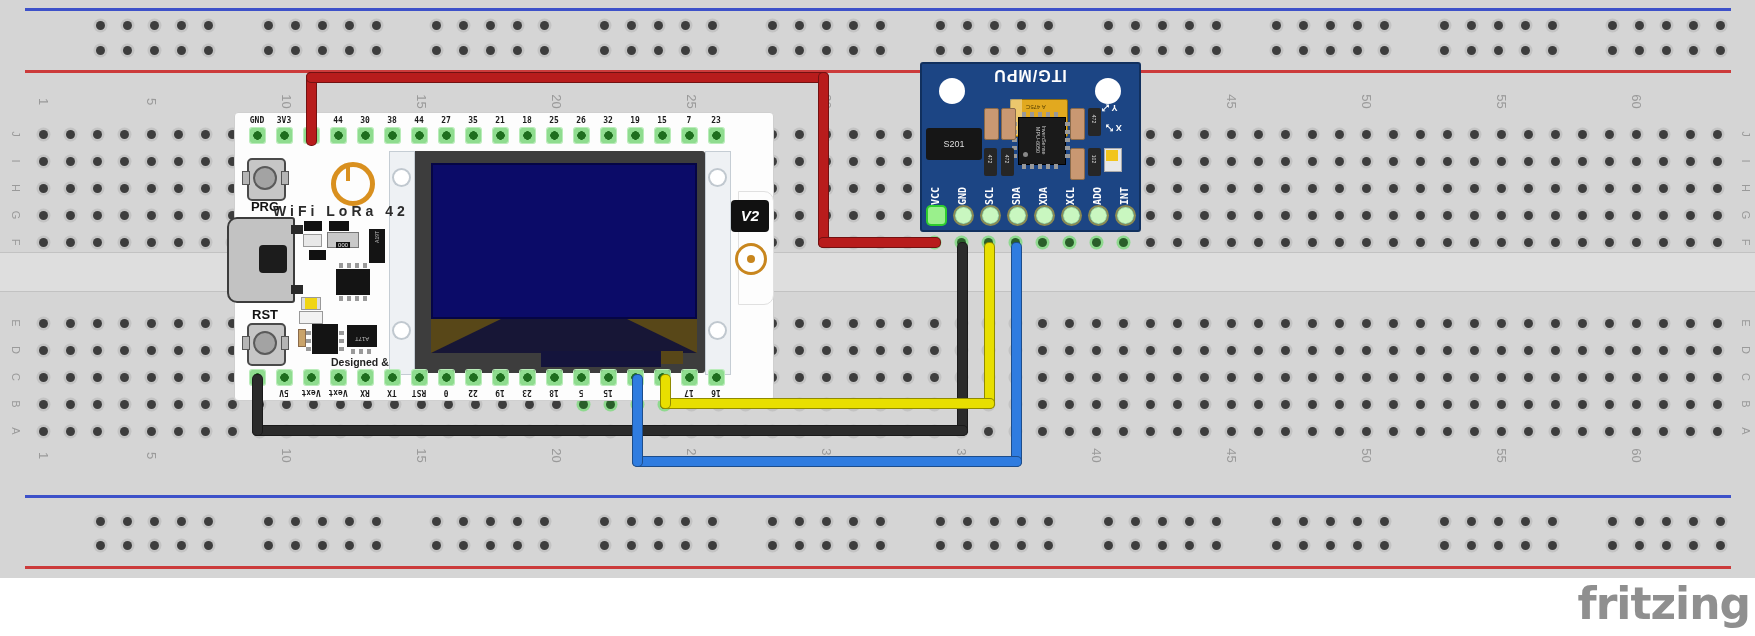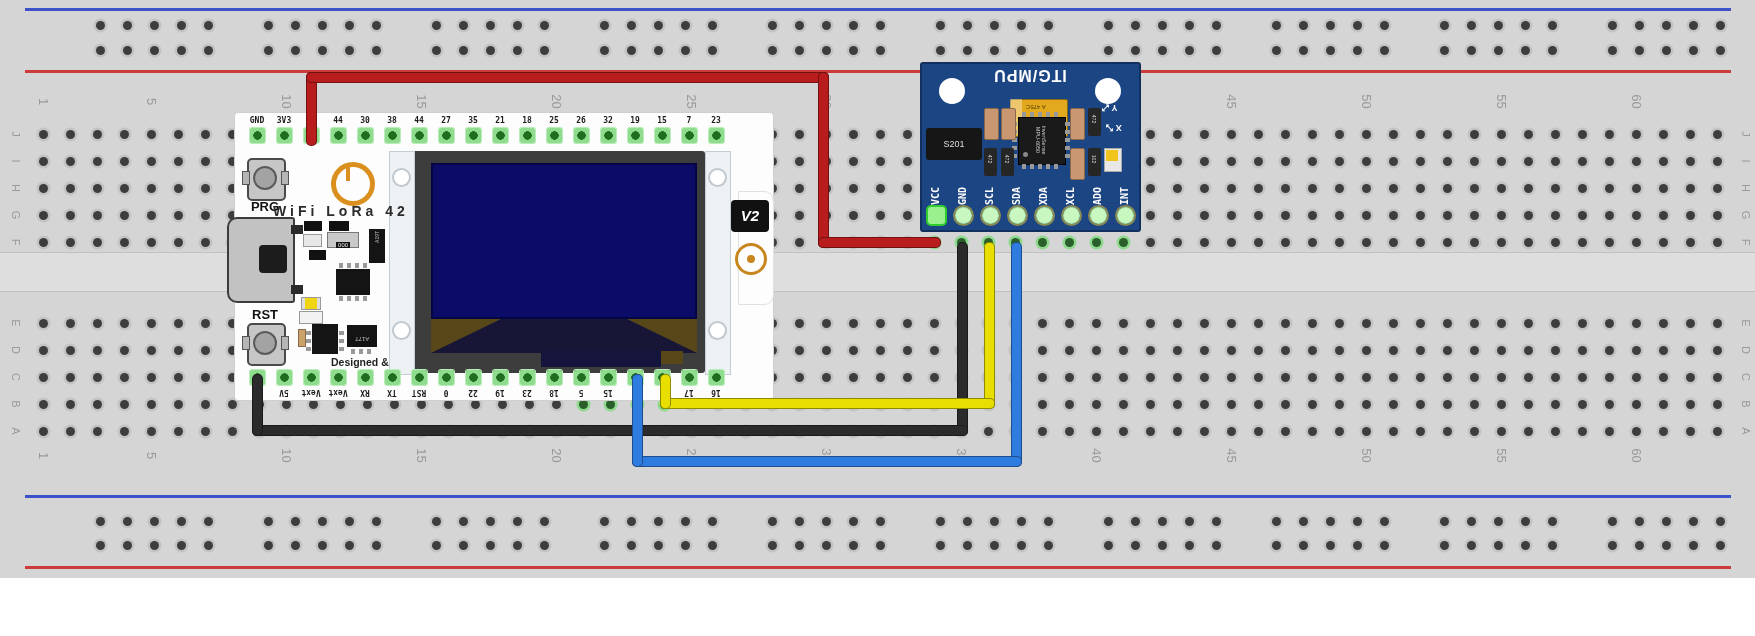--- a/index.html
+++ b/index.html
@@ -1119,20 +1119,21 @@
       <div class="mlabel" style="left: 102px; top: 115px;">XDA</div>
       <div class="mpin" style="left: 113.5px; top: 143px;"></div>
       <div class="mlabel" style="left: 129px; top: 115px;">XCL</div>
       <div class="mpin" style="left: 140.5px; top: 143px;"></div>
       <div class="mlabel" style="left: 156px; top: 115px;">ADO</div>
       <div class="mpin" style="left: 167.5px; top: 143px;"></div>
       <div class="mlabel" style="left: 183px; top: 115px;">INT</div>
       <div class="mpin" style="left: 194.5px; top: 143px;"></div>
     </div>
 
+  <div class="logo">fritzing</div>
 <div class="wseg" style="left: 306px; top: 72px; width: 9px; height: 72px; background: rgb(184, 28, 28);"></div>
     <div class="wseg" style="left: 306px; top: 72px; width: 521px; height: 9px; background: rgb(184, 28, 28);"></div>
     <div class="wseg" style="left: 818px; top: 72px; width: 9px; height: 174px; background: rgb(184, 28, 28);"></div>
     <div class="wseg" style="left: 818px; top: 237px; width: 121px; height: 9px; background: rgb(184, 28, 28);"></div>
     <div class="wseg" style="left: 957px; top: 242px; width: 9px; height: 192px; background: rgb(43, 43, 43);"></div>
     <div class="wseg" style="left: 252px; top: 425px; width: 714px; height: 9px; background: rgb(43, 43, 43);"></div>
     <div class="wseg" style="left: 252px; top: 374px; width: 9px; height: 60px; background: rgb(43, 43, 43);"></div>
     <div class="wseg" style="left: 984px; top: 242px; width: 9px; height: 165px; background: rgb(232, 223, 0);"></div>
     <div class="wseg" style="left: 660px; top: 398px; width: 333px; height: 9px; background: rgb(232, 223, 0);"></div>
     <div class="wseg" style="left: 660px; top: 374px; width: 9px; height: 33px; background: rgb(232, 223, 0);"></div>

